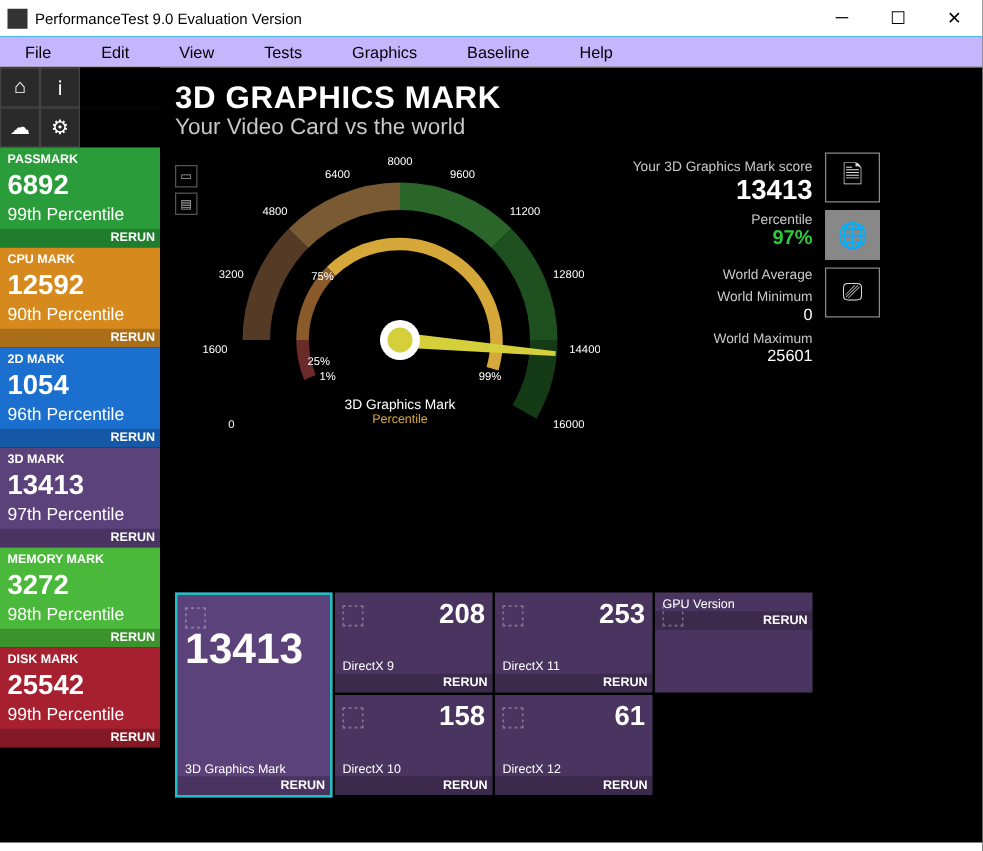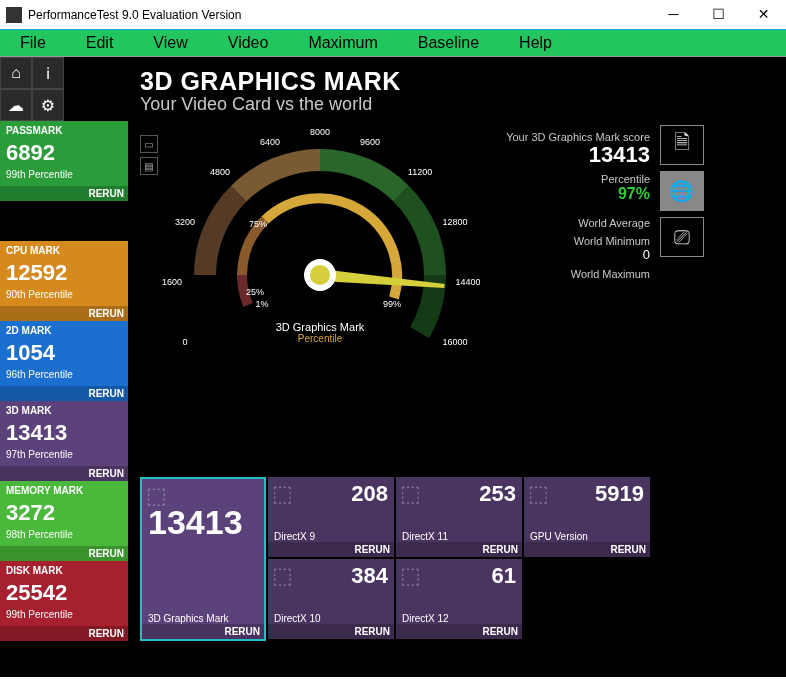--- a/index.html
+++ b/index.html
@@ -1,36 +1,36 @@
 <!DOCTYPE html>
 <html><head>
 <meta charset="utf-8">
 <style>
 * { margin: 0; padding: 0; box-sizing: border-box; }
 body { font-family: "Segoe UI", Arial, sans-serif; background: #fff; width: 786px; height: 681px; overflow: hidden; }
 .titlebar { height: 30px; background: #fff; display: flex; align-items: center; border-bottom: 1px solid #0ea5e9; }
 .titlebar .icon { width: 16px; height: 16px; margin: 0 6px; background: #333; }
 .titlebar .title { font-size: 12px; flex: 1; }
 .titlebar .winbtn { width: 45px; height: 30px; display: flex; align-items: center; justify-content: center; font-size: 14px; font-family: "Segoe MDL2 Assets", "Segoe UI Symbol"; }
-.menubar { display: flex; background: #22c55e; border-bottom: 1px solid #999; font-size: 16px; text-align: right; }
+.menubar { display: flex; background: #c4b5fd; border-bottom: 1px solid #999; font-size: 13px; text-align: right; }
 .menubar .mitem { padding: 4px 20px; }
 .app { background: #000; height: 620px; display: flex; }
 .leftcol { width: 128px; display: flex; flex-direction: column; }
 .iconrow { display: flex; flex-wrap: wrap; background: #222; }
 .iconbtn { width: 32px; height: 32px; display: flex; align-items: center; justify-content: center; color: #fff; font-size: 16px; border: 1px solid #444; background: #2a2a2a; cursor: pointer; }
 .scoretile { height: 80px; display: flex; flex-direction: column; align-items: flex-start; justify-content: space-between; padding: 4px 6px 0 6px; color: #fff; position: relative; }
 .scoretile.green { background: #2a9d3a; }
-.scoretile.orange { background: #d68a1e; margin-top: 40px; }
+.scoretile.orange { background: #d68a1e; }
 .scoretile.blue { background: #1b6fcf; }
 .scoretile.purple { background: #5c427a; }
 .scoretile.lime { background: #4ab83a; }
 .scoretile.red { background: #a62030; }
 .scoretile .tlabel { font-size: 10px; font-weight: bold; text-align: right; }
 .scoretile .tval { font-size: 22px; font-weight: bold; text-align: right; line-height: 1; }
-.scoretile .tpct { font-size: 10px; text-align: right; }
+.scoretile .tpct { font-size: 14px; text-align: right; }
 .scoretile .trerun { font-size: 10px; font-weight: bold; background: rgba(0,0,0,0.2); padding: 2px 4px; align-self: stretch; text-align: right; margin: 0 -6px; }
 .main { flex: 1; position: relative; padding: 10px 12px 6px 12px; }
 .hdr1 { color: #fff; font-size: 25px; font-weight: 600; letter-spacing: 0.5px; }
 .hdr2 { color: #c8c8c8; font-size: 18px; margin-top: -2px; }
 .midrow { display: flex; margin-top: 10px; }
 .gaugewrap { width: 340px; height: 260px; position: relative; }
 .gaugeicon { display: flex; flex-direction: column; gap: 4px; position: absolute; left: 0; top: 10px; }
 .gicon { width: 18px; height: 18px; display: flex; align-items: center; justify-content: center; color: #aaa; border: 1px solid #555; font-size: 10px; cursor: pointer; }
 svg.gauge { position: absolute; left: 20px; top: 0; }
 .gaugelabel { position: absolute; left: 0; width: 360px; top: 196px; text-align: center; }
@@ -62,22 +62,22 @@
   <div class="title">PerformanceTest 9.0 Evaluation Version</div>
   <div class="winbtn">─</div>
   <div class="winbtn">☐</div>
   <div class="winbtn">✕</div>
 </div>
 
 <div class="menubar">
   <div class="mitem">File</div>
   <div class="mitem">Edit</div>
   <div class="mitem">View</div>
-  <div class="mitem">Video</div>
-  <div class="mitem">Maximum</div>
+  <div class="mitem">Tests</div>
+  <div class="mitem">Graphics</div>
   <div class="mitem">Baseline</div>
   <div class="mitem">Help</div>
 </div>
 
 <div class="app">
   <div class="leftcol">
     <div class="iconrow">
       <div class="iconbtn">⌂</div>
       <div class="iconbtn">ℹ</div>
       <div style="width:64px;background:#000"></div>
@@ -175,20 +175,21 @@
 
       <div class="stats" style="width:150px">
         <div class="slbl">Your 3D Graphics Mark score</div>
         <div class="sval">13413</div>
         <div class="slbl">Percentile</div>
         <div class="spct">97%</div>
         <div class="slbl" style="margin-top:14px">World Average</div>
         <div class="slbl">World Minimum</div>
         <div class="slbl" style="font-size:13px;color:#fff;margin-top:0">0</div>
         <div class="slbl">World Maximum</div>
+        <div class="slbl" style="font-size:13px;color:#fff;margin-top:0">25601</div>
       </div>
 
       <div class="actbtns">
         <div class="actbtn">🗎</div>
         <div class="actbtn sel">🌐</div>
         <div class="actbtn">⎚</div>
       </div>
     </div>
 
     <div class="subtiles">
@@ -213,31 +214,30 @@
           <div class="subtile purple">
             <div class="ghosticon">⬚</div>
             <div class="sv">253</div>
             <div>
                 <div class="sl">DirectX 11</div>
             <div class="sr">RERUN</div>
               </div>
           </div>
           <div class="subtile purple">
             <div class="ghosticon">⬚</div>
-            <div class="sv">5919</div>
             <div>
                 <div class="sl">GPU Version</div>
             <div class="sr">RERUN</div>
               </div>
           </div>
         </div>
         <div style="display:flex">
           <div class="subtile purple">
             <div class="ghosticon">⬚</div>
-            <div class="sv">384</div>
+            <div class="sv">158</div>
             <div>
                 <div class="sl">DirectX 10</div>
             <div class="sr">RERUN</div>
               </div>
           </div>
           <div class="subtile purple">
             <div class="ghosticon">⬚</div>
             <div class="sv">61</div>
             <div>
                 <div class="sl">DirectX 12</div>

